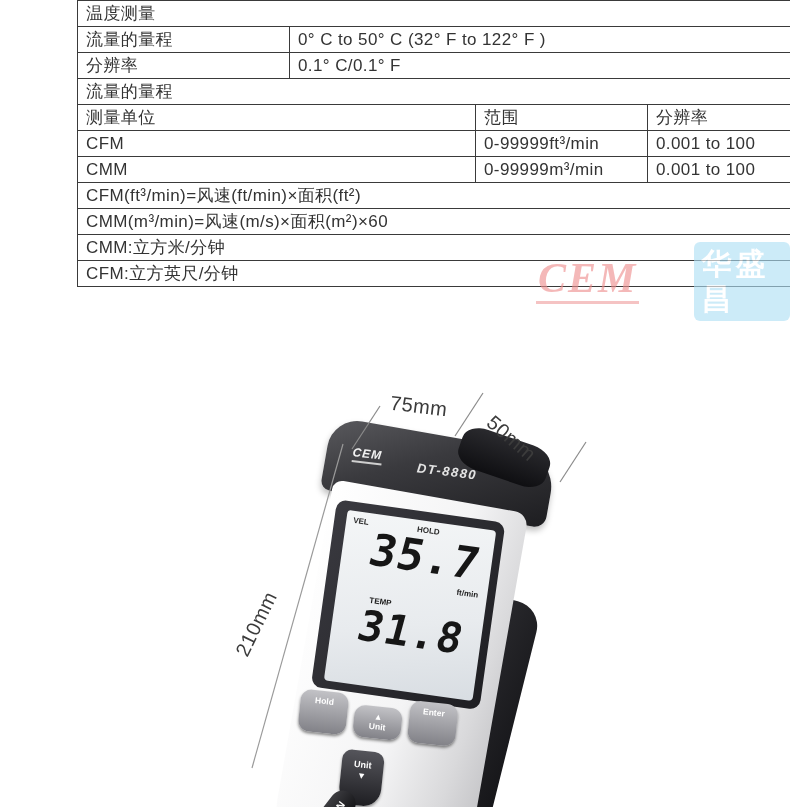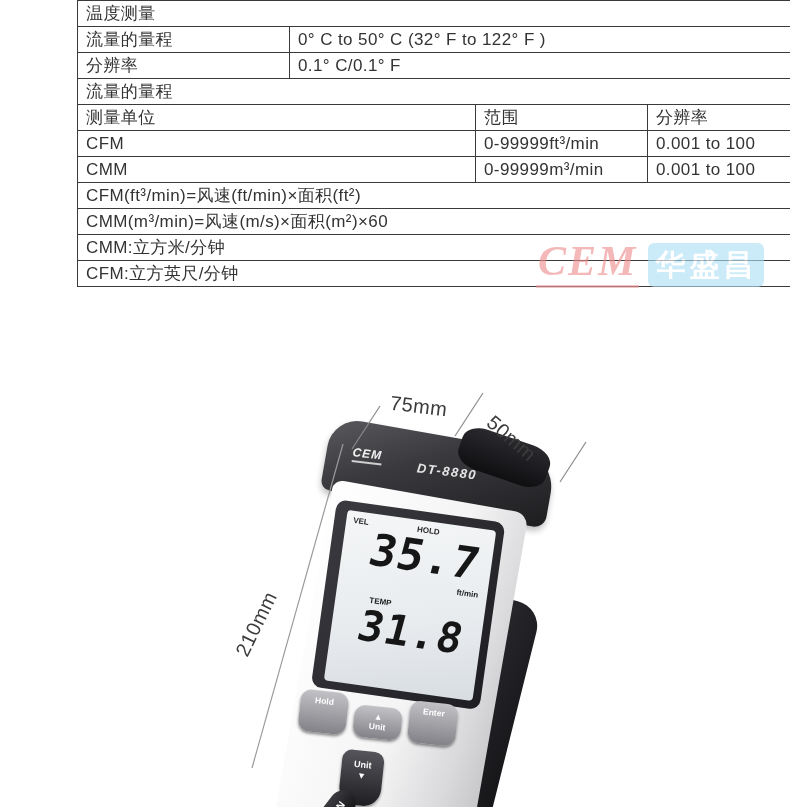--- a/index.html
+++ b/index.html
@@ -13,21 +13,21 @@
                  white-space:nowrap;overflow:hidden;letter-spacing:.4px;}
   .spec-table td.en{font-size:17px;}
 
   
   .watermark{position:absolute;left:536px;top:242px;display:flex;align-items:center;
              gap:9px;opacity:.62;z-index:5;}
   .wm-cem{font-family:"Liberation Serif",serif;font-style:italic;font-weight:bold;
           font-size:42px;line-height:.95;color:#ee8d8d;letter-spacing:2px;
           border-bottom:3px solid #f0a0a0;padding:0 2px 3px 2px;}
   .wm-badge{background:#addff5;color:#ffffff;font-weight:bold;font-size:30px;
-            padding:5px 7px;border-radius:6px;letter-spacing:4px;line-height:1.15;}
+            padding:5px 7px;border-radius:6px;letter-spacing:4px;line-height:1.15;margin-left:46px;}
 
   
   .dim-svg{position:absolute;left:0;top:0;z-index:4;pointer-events:none;}
   .dim-label{position:absolute;font-size:20px;color:#3c3c3c;z-index:4;letter-spacing:.5px;}
   .dim-75{left:390px;top:395px;transform:rotate(7deg);}
   .dim-50{left:497px;top:411px;transform:rotate(41deg);transform-origin:0 0;}
   .dim-210{left:231px;top:650px;transform:rotate(-64deg);transform-origin:0 0;}
 
   
   .device{position:absolute;left:335px;top:436px;width:220px;height:420px;

